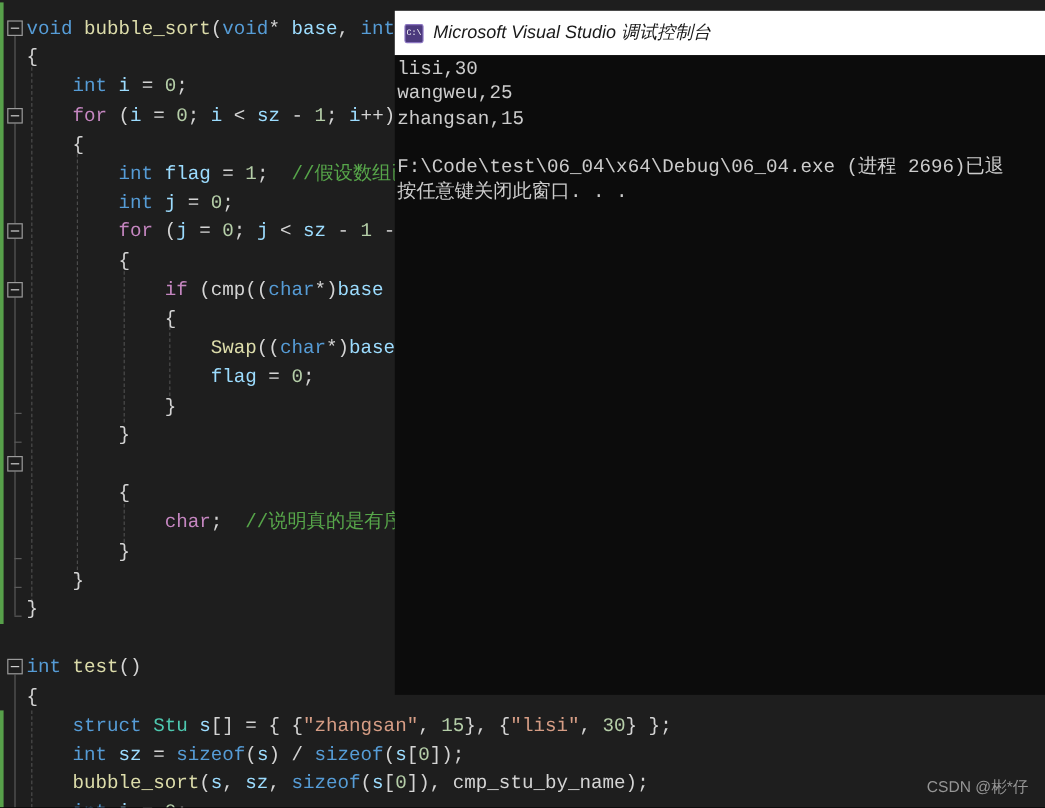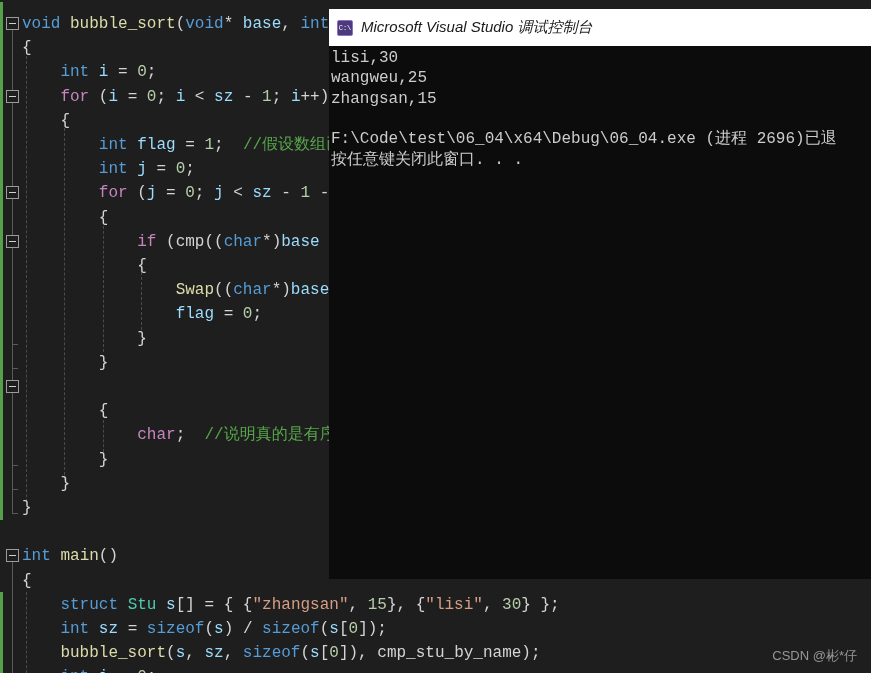--- a/index.html
+++ b/index.html
@@ -75,21 +75,21 @@
         <div class="code-line" style="top: 302.4px;"><span class="code-text"><span class="tk-pl">                </span><span class="tk-var">flag</span><span class="tk-pl"> = </span><span class="tk-num">0</span><span class="tk-pl">;</span></span></div>
         <div class="code-line" style="top: 326.6px;"><span class="code-text"><span class="tk-pl">            }</span></span></div>
         <div class="code-line" style="top: 350.8px;"><span class="code-text"><span class="tk-pl">        }</span></span></div>
         <div class="code-line" style="top: 375px;"><span class="fold-box"><span class="minus"></span></span></div>
         <div class="code-line" style="top: 399.2px;"><span class="code-text"><span class="tk-pl">        {</span></span></div>
         <div class="code-line" style="top: 423.4px;"><span class="code-text"><span class="tk-pl">            </span><span class="tk-ctrl">char</span><span class="tk-pl">;  </span><span class="tk-com">//说明真的是有序的</span></span></div>
         <div class="code-line" style="top: 447.6px;"><span class="code-text"><span class="tk-pl">        }</span></span></div>
         <div class="code-line" style="top: 471.8px;"><span class="code-text"><span class="tk-pl">    }</span></span></div>
         <div class="code-line" style="top: 496px;"><span class="code-text"><span class="tk-pl">}</span></span></div>
         <div class="code-line" style="top: 520.2px;"><span class="code-text"></span></div>
-        <div class="code-line" style="top: 544.4px;"><span class="fold-box"><span class="minus"></span></span><span class="code-text"><span class="tk-kw">int</span><span class="tk-pl"> </span><span class="tk-fn">main</span><span class="tk-pl">()</span></span></div>
+        <div class="code-line" style="top: 544.4px;"><span class="fold-box"><span class="minus"></span></span><span class="code-text"><span class="tk-kw">int</span><span class="tk-pl"> </span><span class="tk-fn">test</span><span class="tk-pl">()</span></span></div>
         <div class="code-line" style="top: 568.6px;"><span class="code-text"><span class="tk-pl">{</span></span></div>
         <div class="code-line" style="top: 592.8px;"><span class="code-text"><span class="tk-pl">    </span><span class="tk-kw">struct</span><span class="tk-pl"> </span><span class="tk-type">Stu</span><span class="tk-pl"> </span><span class="tk-var">s</span><span class="tk-pl">[] = { {</span><span class="tk-str">"zhangsan"</span><span class="tk-pl">, </span><span class="tk-num">15</span><span class="tk-pl">}, {</span><span class="tk-str">"lisi"</span><span class="tk-pl">, </span><span class="tk-num">30</span><span class="tk-pl">} };</span></span></div>
         <div class="code-line" style="top: 617px;"><span class="code-text"><span class="tk-pl">    </span><span class="tk-kw">int</span><span class="tk-pl"> </span><span class="tk-var">sz</span><span class="tk-pl"> = </span><span class="tk-kw">sizeof</span><span class="tk-pl">(</span><span class="tk-var">s</span><span class="tk-pl">) / </span><span class="tk-kw">sizeof</span><span class="tk-pl">(</span><span class="tk-var">s</span><span class="tk-pl">[</span><span class="tk-num">0</span><span class="tk-pl">]);</span></span></div>
         <div class="code-line" style="top: 641.2px;"><span class="code-text"><span class="tk-pl">    </span><span class="tk-fn">bubble_sort</span><span class="tk-pl">(</span><span class="tk-var">s</span><span class="tk-pl">, </span><span class="tk-var">sz</span><span class="tk-pl">, </span><span class="tk-kw">sizeof</span><span class="tk-pl">(</span><span class="tk-var">s</span><span class="tk-pl">[</span><span class="tk-num">0</span><span class="tk-pl">]), cmp_stu_by_name);</span></span></div>
         <div class="code-line" style="top: 665.4px;"><span class="code-text"><span class="tk-pl">    </span><span class="tk-kw">int</span><span class="tk-pl"> </span><span class="tk-var">i</span><span class="tk-pl"> = </span><span class="tk-num">0</span><span class="tk-pl">;</span></span></div>
       </div>
   </div>
 
   <div class="console-window">
     <div class="console-titlebar">

